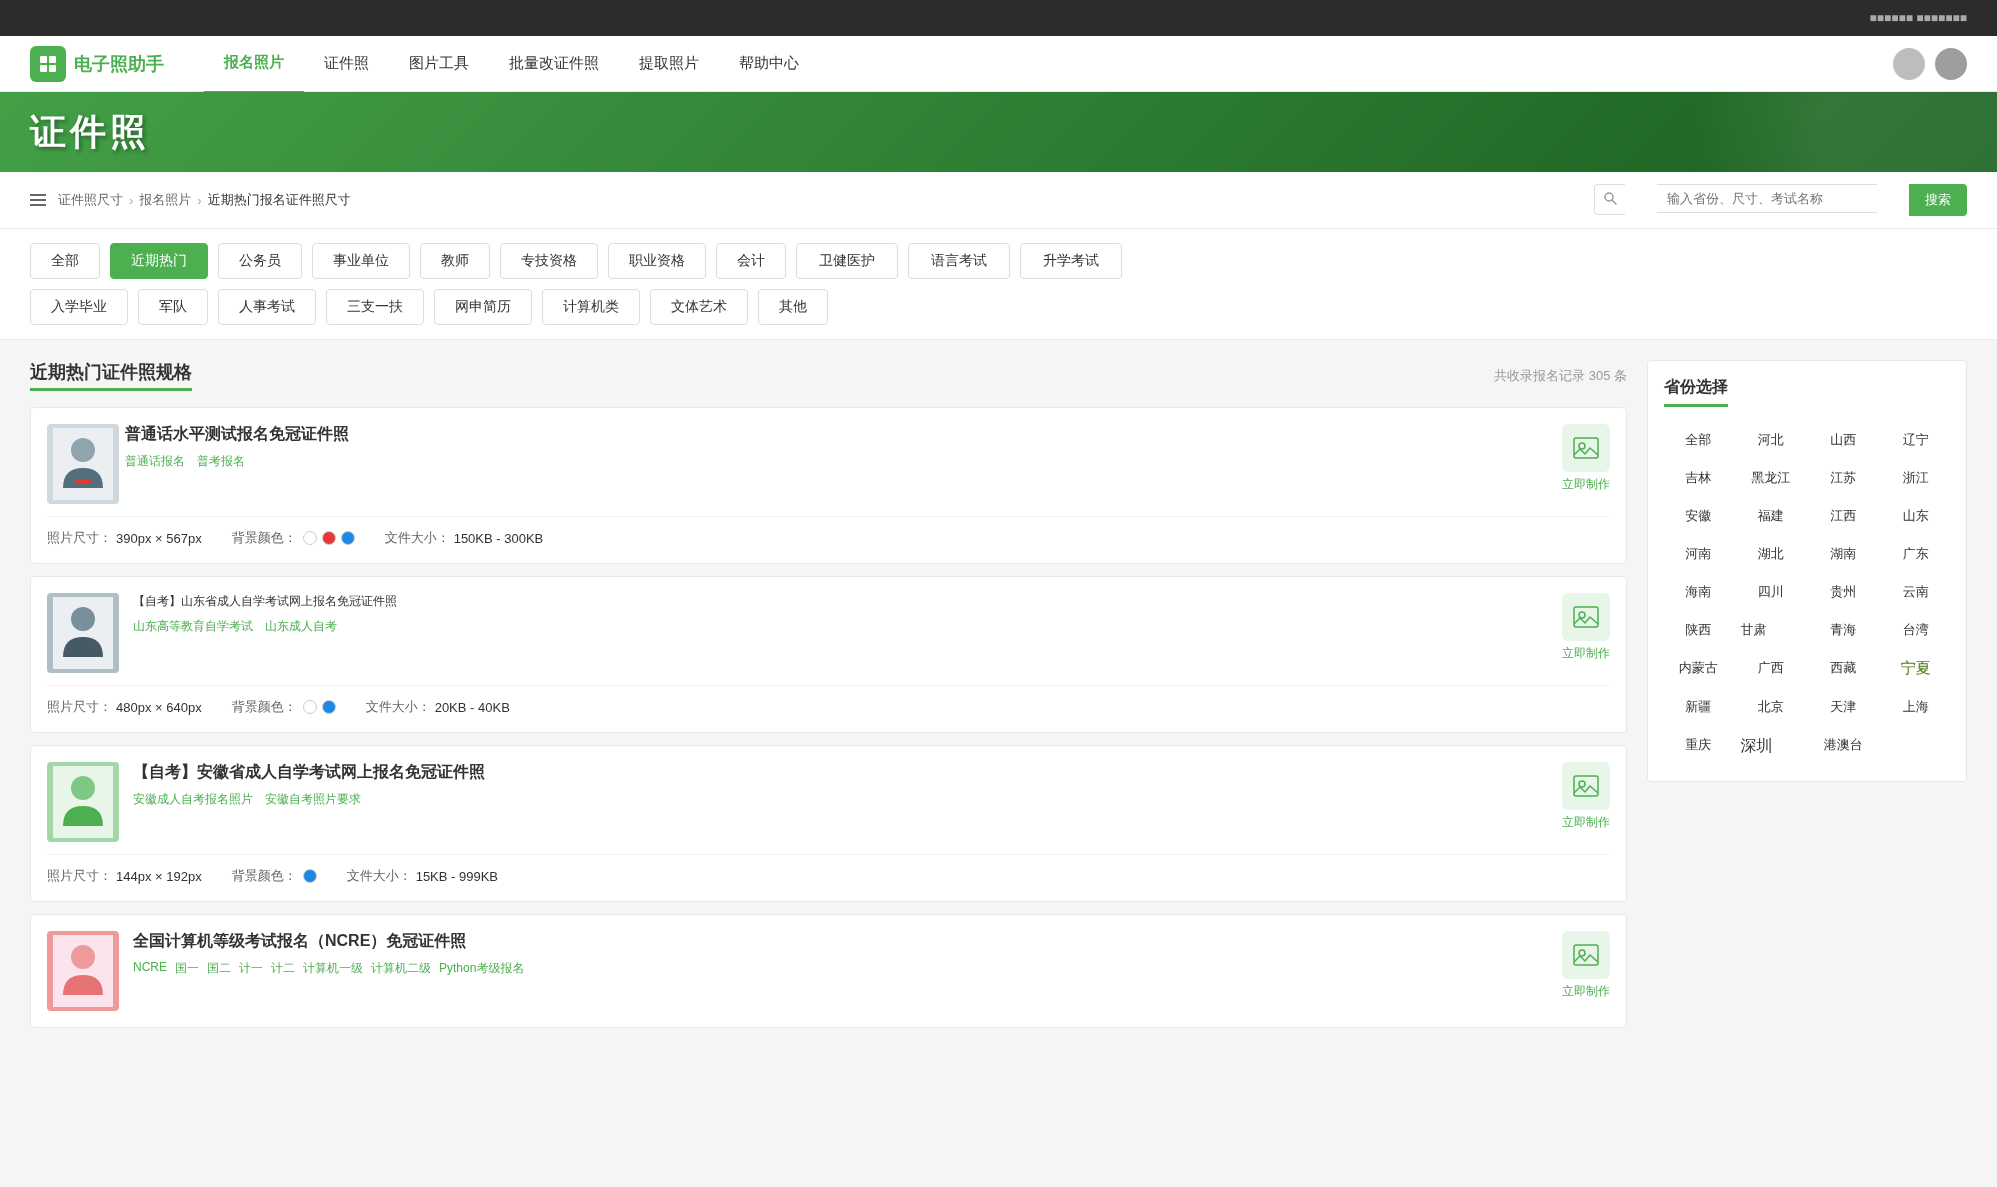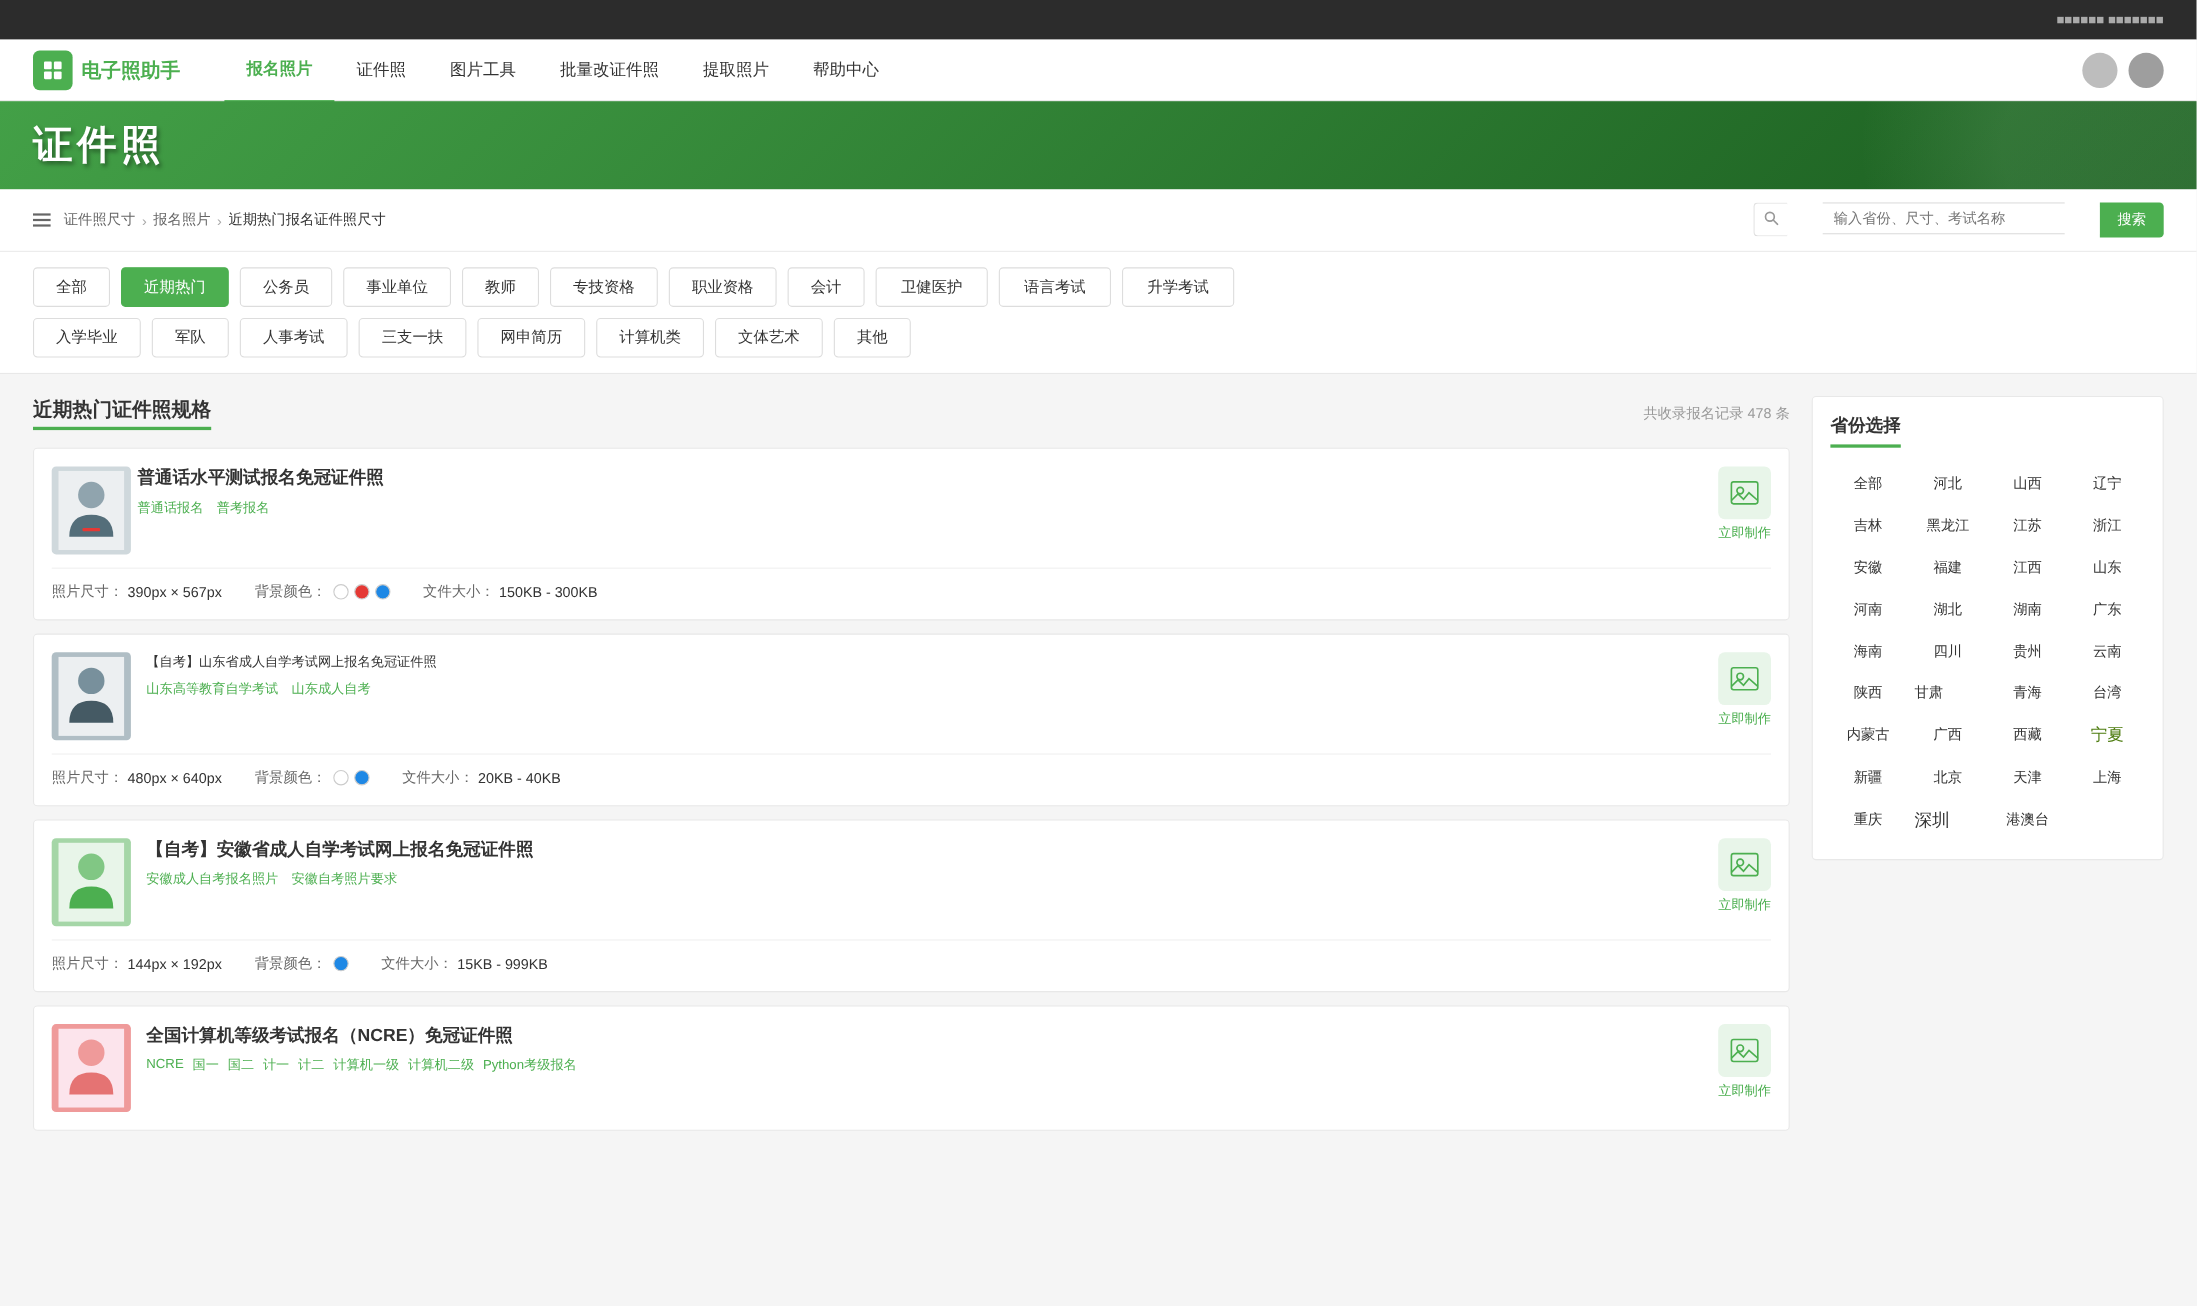--- a/index.html
+++ b/index.html
@@ -104,21 +104,21 @@
     <button style="padding:8px 20px;border:1px solid #ddd;border-radius:4px;cursor:pointer;font-size:14px;background:#fff;color:#333;"><span>文体艺术</span></button>
     <button style="padding:8px 20px;border:1px solid #ddd;border-radius:4px;cursor:pointer;font-size:14px;background:#fff;color:#333;"><span>其他</span></button>
   </div>
 </div>
 
 <div style="display:flex;padding:20px 30px;gap:20px;background:#f5f5f5;">
 
   <div style="flex:1;">
     <div style="display:flex;align-items:center;justify-content:space-between;margin-bottom:16px;">
       <h2 style="font-size:18px;font-weight:bold;color:#333;border-bottom:3px solid #4caf50;padding-bottom:4px;">近期热门证件照规格</h2>
-      <span style="font-size:13px;color:#999;">共收录报名记录 478 条</span>
+      <span style="font-size:13px;color:#999;">共收录报名记录 305 条</span>
     </div>
 
     <div style="background:#fff;border:1px solid #e8e8e8;border-radius:4px;margin-bottom:12px;padding:16px;">
       <div style="display:flex;align-items:flex-start;gap:6px;">
         <div style="width:72px;height:80px;border-radius:4px;overflow:hidden;flex-shrink:0;background:#cfd8dc;display:flex;align-items:center;justify-content:center;">
           <svg width="60" height="72" viewBox="0 0 60 72">
             <rect width="60" height="72" fill="#eceff1"></rect>
             <circle cx="30" cy="22" r="12" fill="#90a4ae"></circle>
             <path d="M10 60 Q10 40 30 40 Q50 40 50 60" fill="#546e7a"></path>
             <rect x="22" y="52" width="16" height="3" fill="#e53935" rx="1"></rect>

